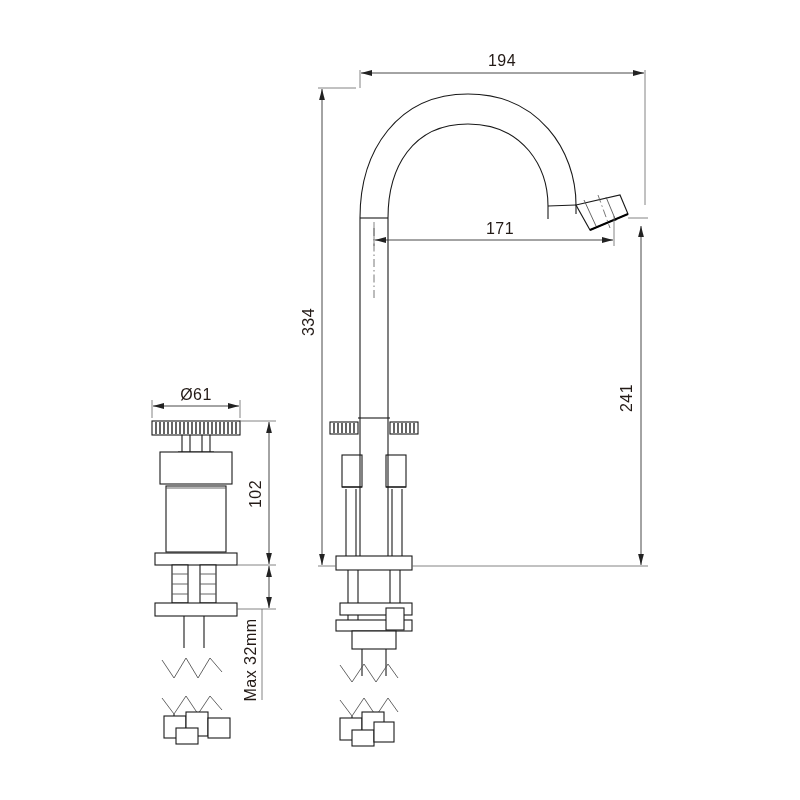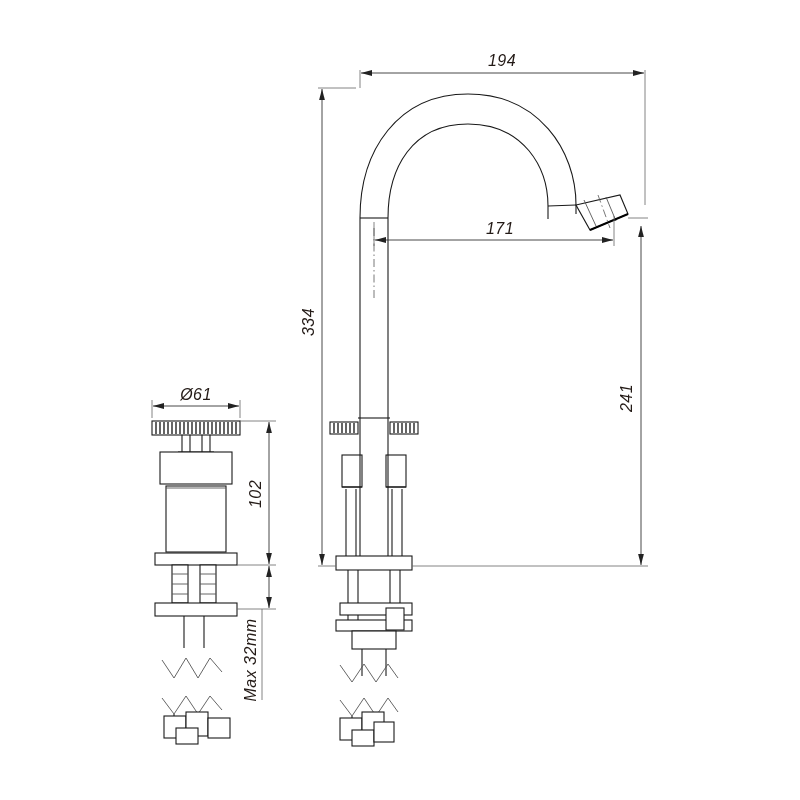--- a/index.html
+++ b/index.html
@@ -11,21 +11,20 @@
     width: 800px;
     height: 800px;
     font-family: "Liberation Sans", sans-serif;
     overflow: hidden;
   }
   #drawing-root {
     position: relative;
     width: 800px;
     height: 800px;
     background: #0ea5e9;
-    font-style: italic;
   }
   svg#tech-drawing {
     display: block;
     width: 800px;
     height: 800px;
   }
   .ln {
     stroke: #1a1a1a;
     fill: none;
     stroke-width: 1.1;

